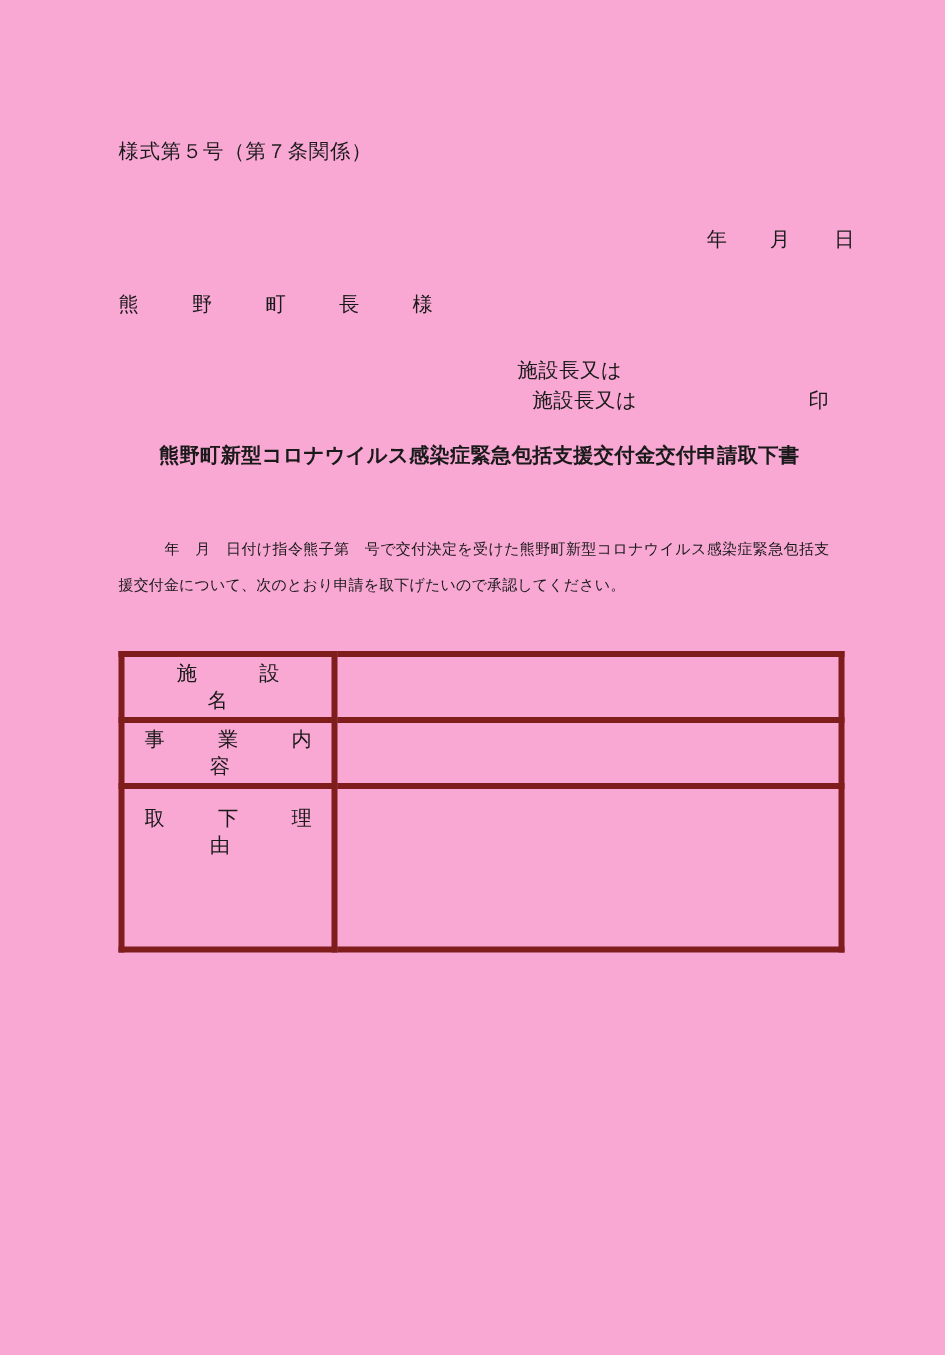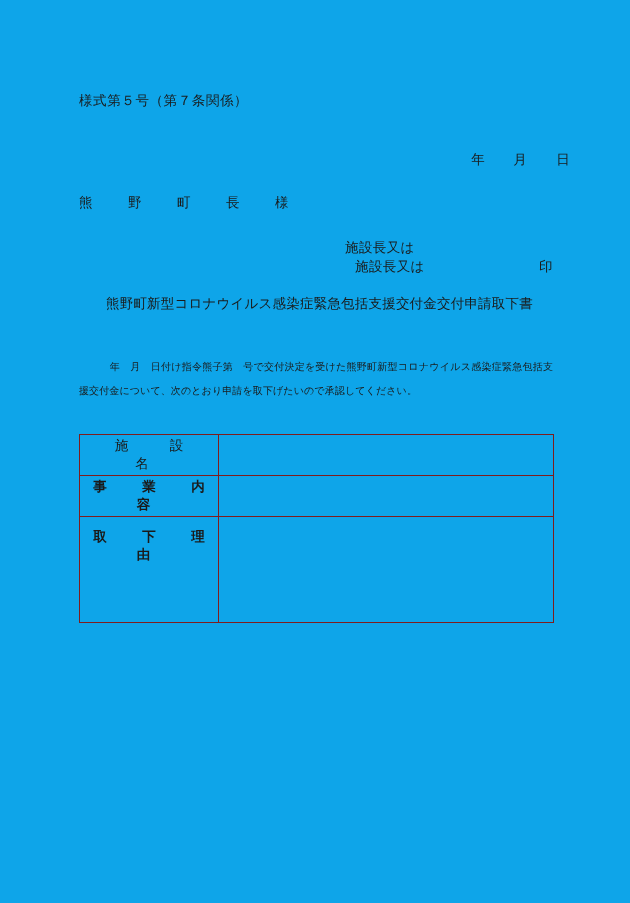--- a/index.html
+++ b/index.html
@@ -11,21 +11,21 @@
     width: 630px;
     height: 903px;
     position: relative;
     font-family: "DejaVu Serif", "Liberation Serif", serif;
     color: #1a1a1a;
     -webkit-font-smoothing: antialiased;
   }
   .page {
     position: absolute;
     inset: 0;
-    background: #0ea5e9;
+    background: #f9a8d4;
   }
 
   
   .abs { position: absolute; white-space: pre; }
 
   .form-no {
     left: 79px;
     top: 92px;
     font-size: 13.5px;
     letter-spacing: 0.6px;
@@ -68,20 +68,21 @@
     left: 539px;
     top: 258px;
     font-size: 13.5px;
   }
 
   .doc-title {
     left: 106px;
     top: 295px;
     font-size: 13.5px;
     letter-spacing: 0.2px;
+    font-weight: bold;
   }
 
   
   .body-para {
     position: absolute;
     left: 79px;
     top: 355px;
     width: 474px;
     font-size: 10px;
     line-height: 23.5px;
@@ -94,21 +95,21 @@
   
   .form-table {
     position: absolute;
     left: 79px;
     top: 434px;
     width: 472px;
     border-collapse: collapse;
     table-layout: fixed;
   }
   .form-table td {
-    border: 1px solid #7f1d1d;
+    border: 4px solid #7f1d1d;
     padding: 0;
     vertical-align: middle;
   }
   .form-table .label-cell {
     width: 138px;
     text-align: center;
     font-size: 13.5px;
   }
   .form-table .value-cell {
     width: 334px;
@@ -122,21 +123,20 @@
   }
   .lbl {
     display: inline-block;
     letter-spacing: 14px;
     text-indent: 14px;
   }
   .lbl-4 {
     display: inline-block;
     letter-spacing: 11px;
     text-indent: 11px;
-    font-weight: bold;
   }
 </style>
 </head>
 <body>
 
 <div class="page">
 
   <div class="abs form-no">様式第５号（第７条関係）</div>
 
   <div class="abs addressee">熊　野　町　長　様</div>

